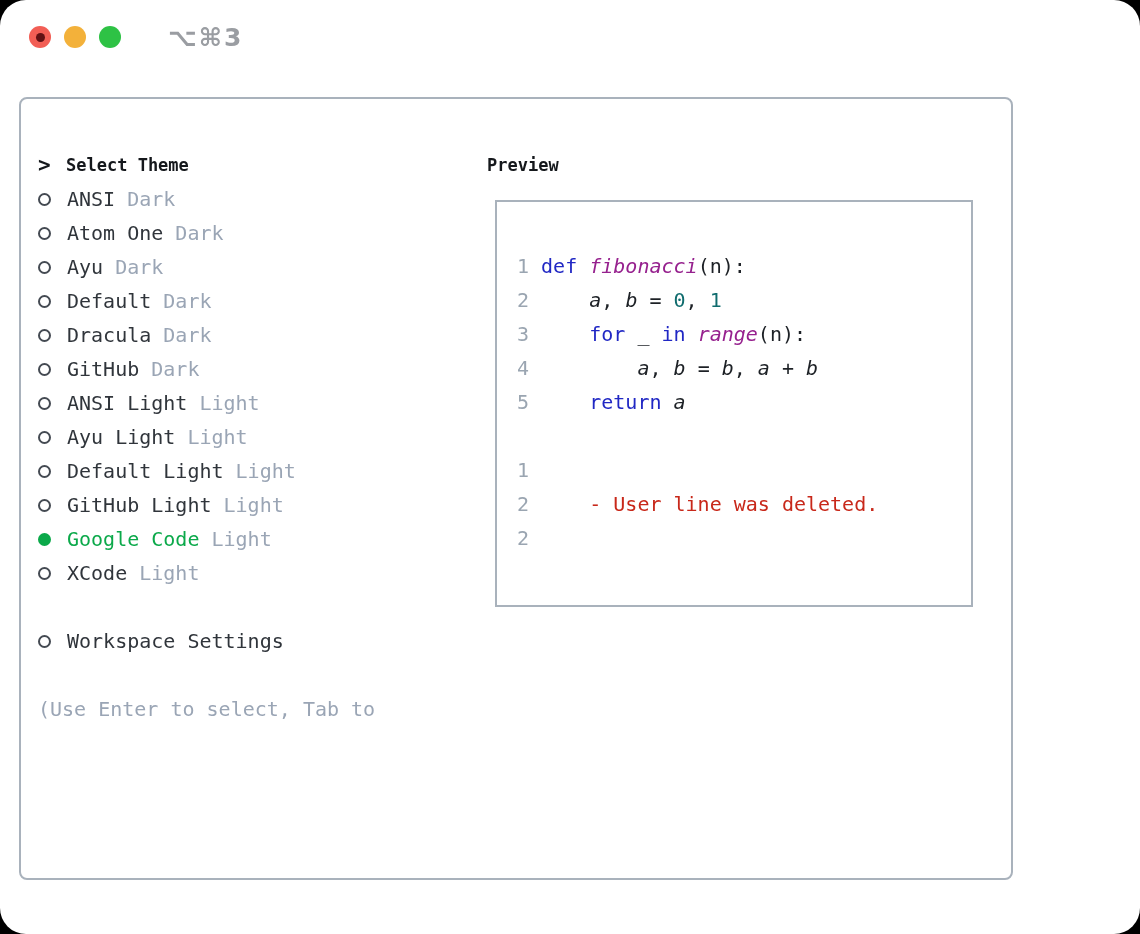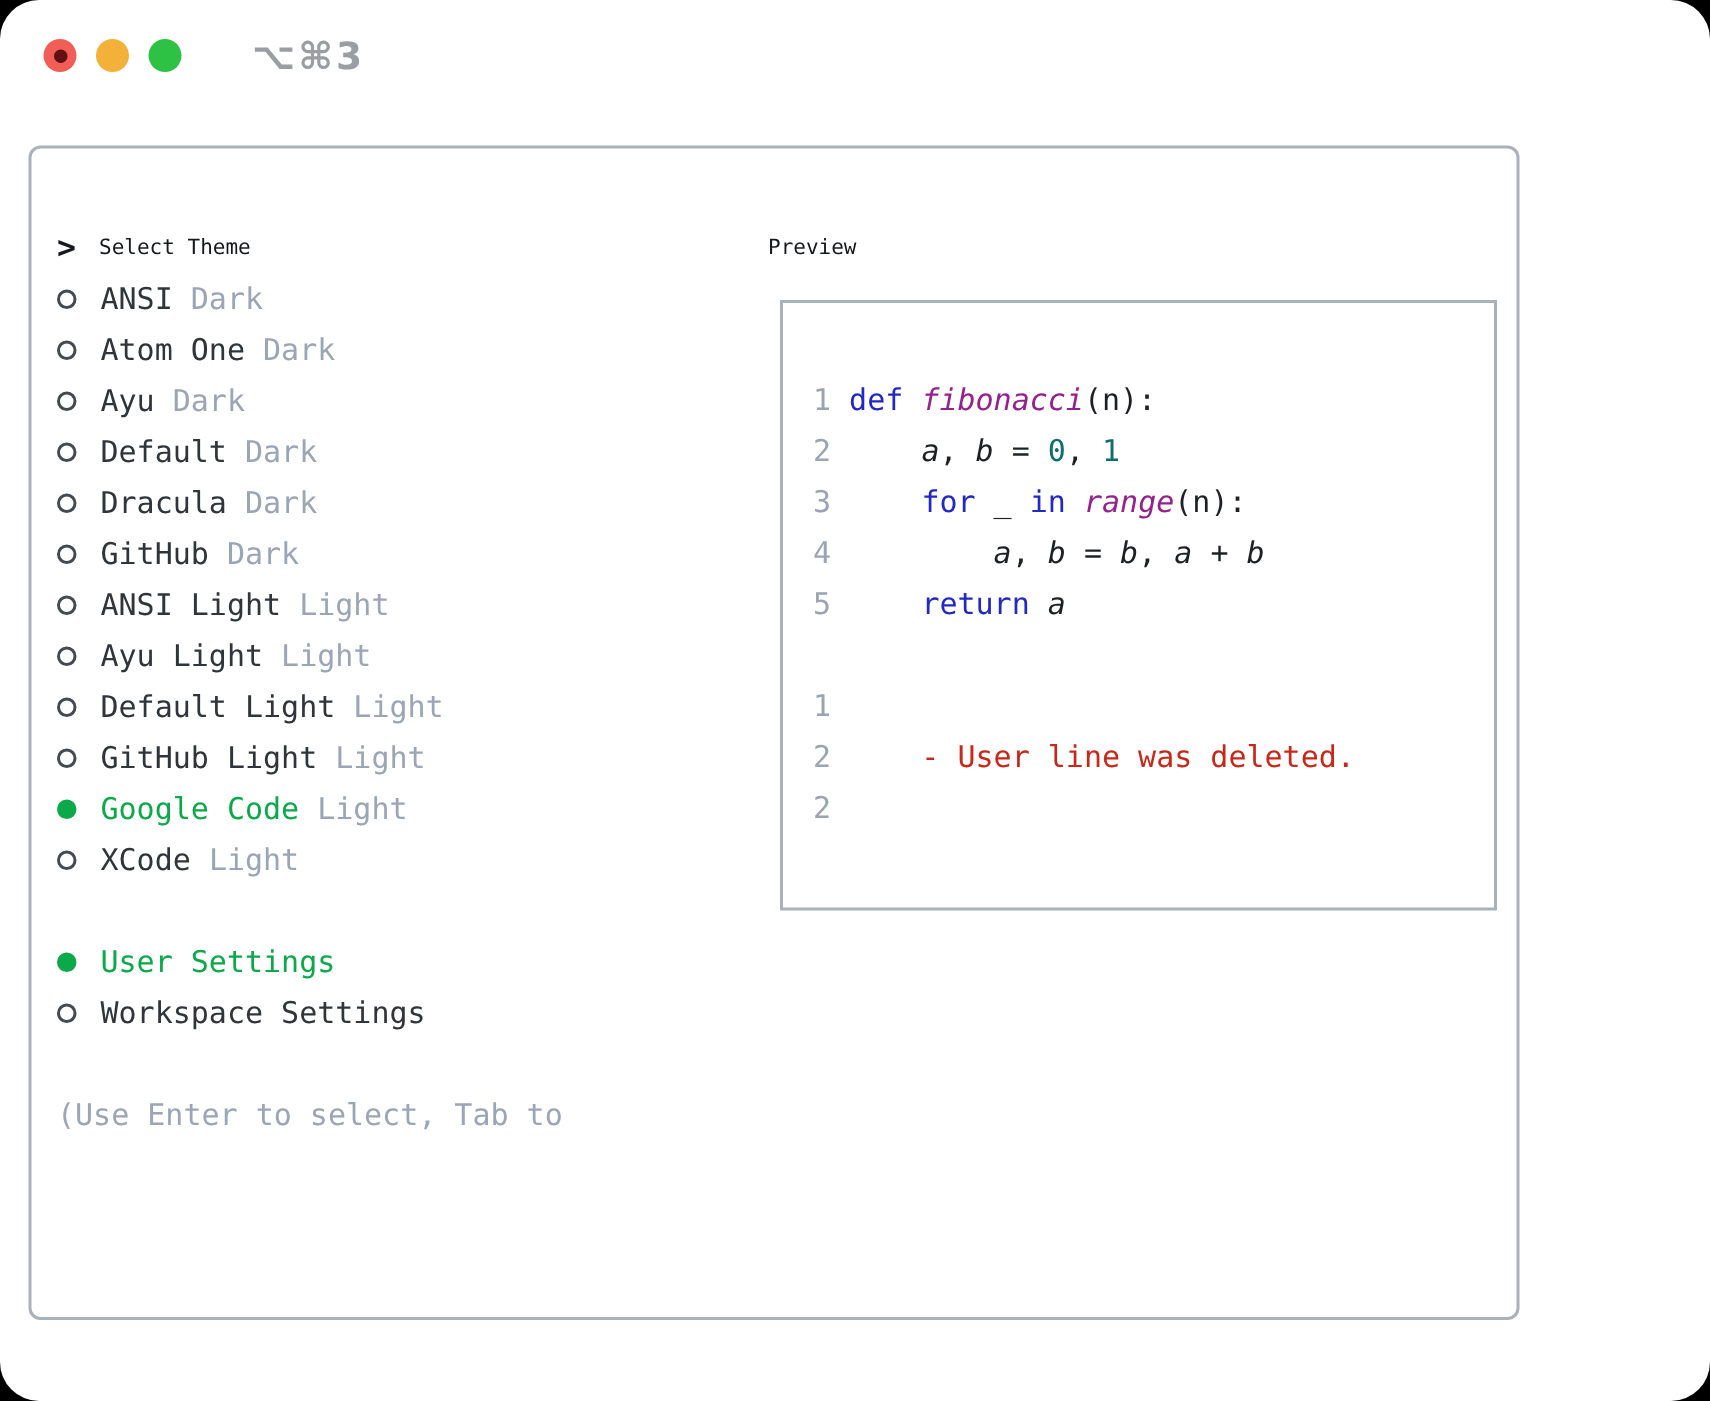--- a/index.html
+++ b/index.html
@@ -15,31 +15,31 @@
   .win-title{position:absolute;left:168px;top:23px;font-size:25px;font-weight:bold;
              letter-spacing:2px;color:var(--title_gray);
              font-family:"DejaVu Sans","DejaVu Sans Mono",sans-serif;}
   
   .panel{position:absolute;left:19px;top:97px;width:994px;height:783px;box-sizing:border-box;
          border:2px solid var(--border);border-radius:8px;background:#fff;}
   .row{display:flex;align-items:center;height:34px;white-space:pre;font-size:20px;}
   .spacer{height:34px;}
   
   .left{position:absolute;left:17px;top:49px;}
-  .hdr{font-weight:normal;color:var(--dark);font-size:14px;}
+  .hdr{font-weight:bold;color:var(--dark);font-size:17px;}
   .caret{font-weight:bold;color:var(--dark);font-size:21px;width:28px;flex:none;}
   .bullet{width:9px;height:9px;border:2.5px solid #444a52;border-radius:50%;margin-right:16px;flex:none;}
   .bullet.sel{background:var(--green);border-color:var(--green);}
   .iname{color:var(--item);}
   .iname.selname{color:var(--green);}
   .itag{color:var(--muted);margin-left:1ch;}
   .apply-hdr{padding-left:28px;color:var(--dark);}
   .help{color:var(--muted);}
   
-  .rightcol{position:absolute;left:491px;top:49px;}
+  .rightcol{position:absolute;left:466px;top:49px;}
   .pbox{margin-top:18px;margin-left:8px;width:478px;height:407px;box-sizing:border-box;
         border:2px solid var(--border);padding:47px 0 0 20px;overflow:hidden;background:#fff;}
   .ln{color:var(--ln);display:inline-block;margin-right:1ch;}
   .tok-kw{color:var(--kw);}
   .tok-fn{color:var(--fn);font-style:italic;}
   .tok-lit{color:var(--lit);}
   .tok-pl{color:var(--pl);}
   .tok-var{color:var(--pl);font-style:italic;}
   .tok-ctx{color:var(--ctx);}
   .tok-del{color:var(--del);}
@@ -76,21 +76,20 @@
           <div class="row"><span class="bullet"></span><span class="iname">GitHub</span><span class="itag">Dark</span></div>
           <div class="row"><span class="bullet"></span><span class="iname">ANSI Light</span><span class="itag">Light</span></div>
           <div class="row"><span class="bullet"></span><span class="iname">Ayu Light</span><span class="itag">Light</span></div>
           <div class="row"><span class="bullet"></span><span class="iname">Default Light</span><span class="itag">Light</span></div>
           <div class="row"><span class="bullet"></span><span class="iname">GitHub Light</span><span class="itag">Light</span></div>
           <div class="row"><span class="bullet sel"></span><span class="iname selname">Google Code</span><span class="itag">Light</span></div>
           <div class="row"><span class="bullet"></span><span class="iname">XCode</span><span class="itag">Light</span></div>
         </div>
       <div class="spacer"></div>
       <div id="apply-list">
-          <div class="row"><span class="bullet sel"></span><span class="iname selname">User Settings</span></div>
           <div class="row"><span class="bullet"></span><span class="iname">Workspace Settings</span></div>
         </div>
       <div class="spacer"></div>
       <div class="row help">(Use Enter to select, Tab to</div>
     </div>
 
     <div class="rightcol">
       <div class="row">
         <span class="hdr">Preview</span>
       </div>

